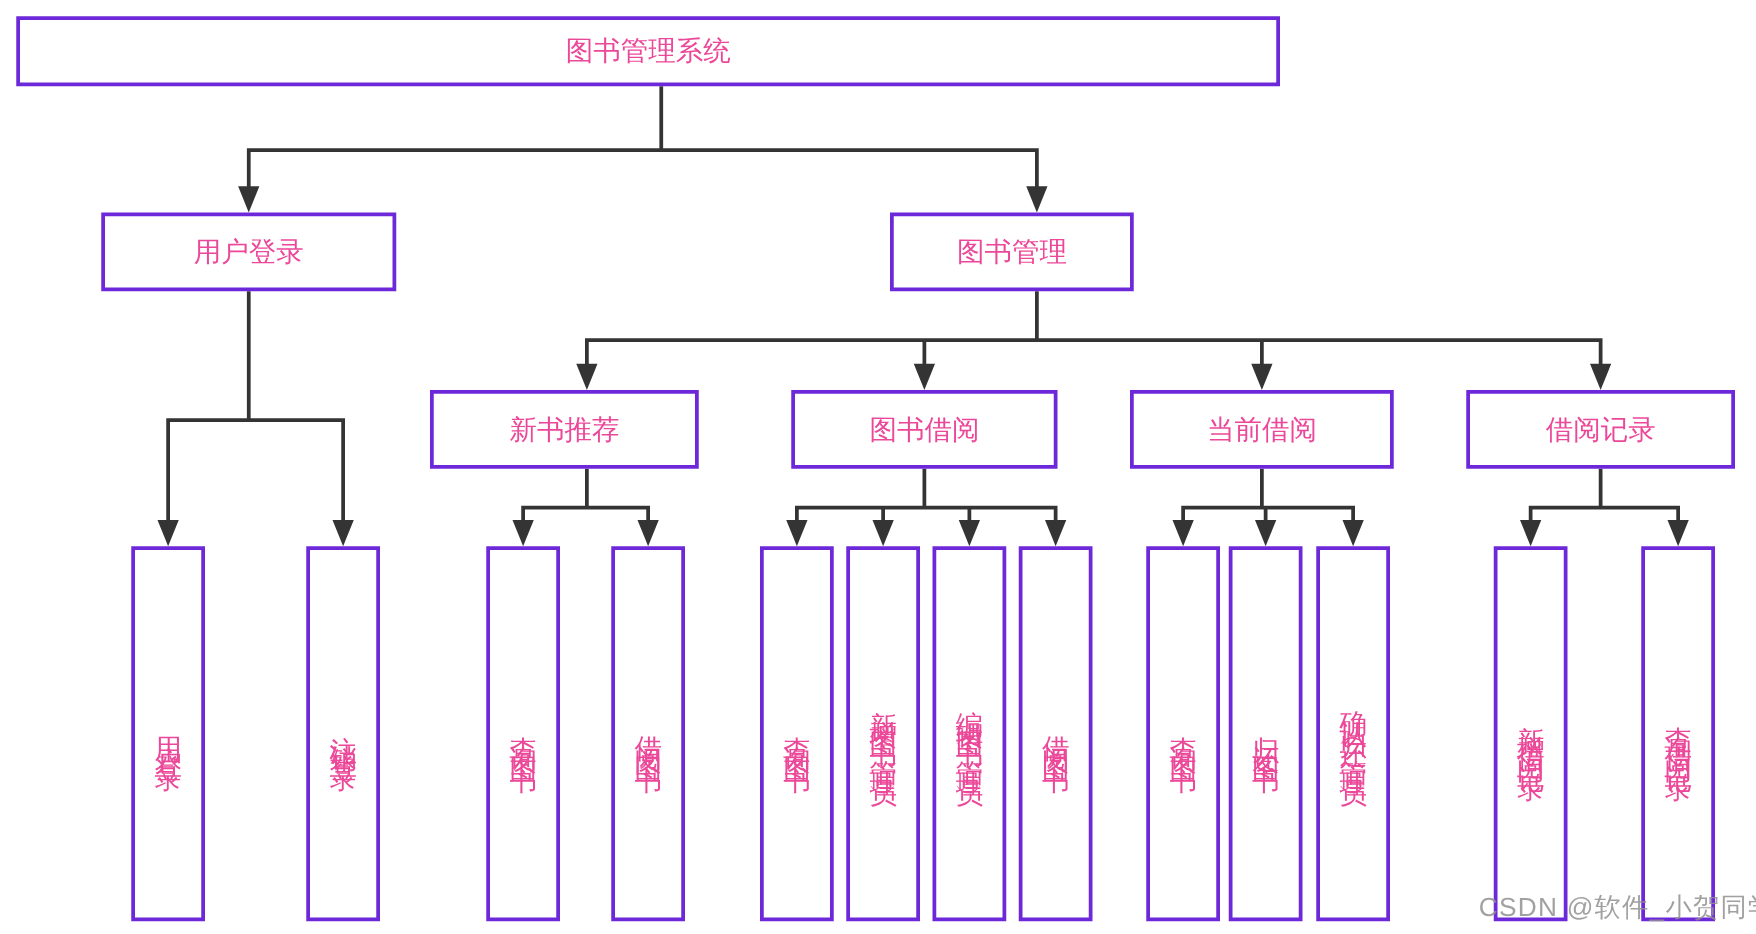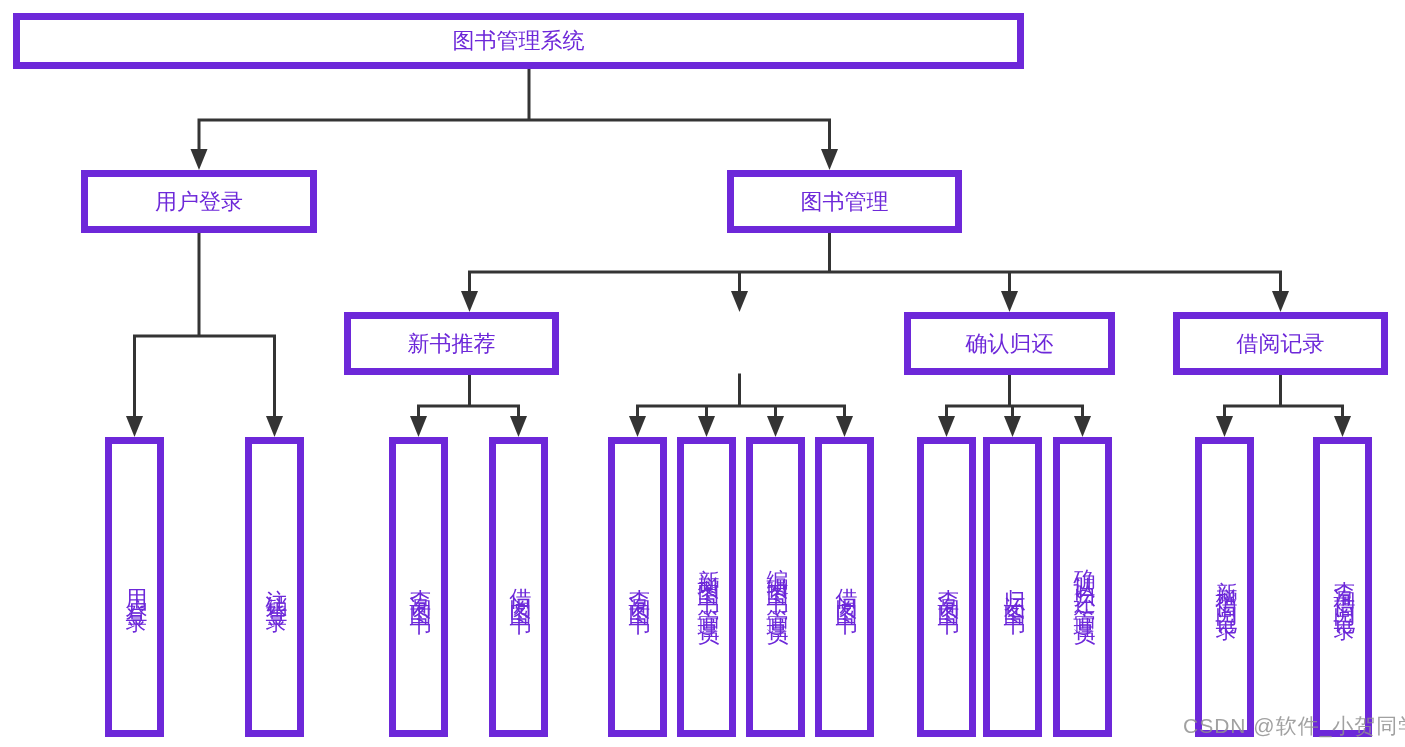--- a/index.html
+++ b/index.html
@@ -8,26 +8,25 @@
     width:1405px;height:747px;
     background:#ffffff;
     font-family:"Liberation Sans","DejaVu Sans",sans-serif;
     color:#333333;
     overflow:hidden;
   }
   .connectors{position:absolute;left:0;top:0;width:1405px;height:747px;}
   .box{
     position:absolute;
     box-sizing:border-box;
-    border:7px solid #6d28d9;
+    border:3px solid #6d28d9;
     background:#ffffff;
     display:flex;align-items:center;justify-content:center;
     font-size:22px;
-    color:#6d28d9;
-    font-family:Liberation Mono, monospace;
+    color:#ec4899;
   }
   .vbox span{
     writing-mode:vertical-rl;
     text-orientation:mixed;
     line-height:1;
     letter-spacing:8px;
     white-space:nowrap;
   }
   .watermark{
     position:absolute;
@@ -72,24 +71,25 @@
         <polygon points="1012.5,437 1004,416 1021,416"></polygon>
         <polygon points="1082.5,437 1074,416 1091,416"></polygon>
         <polygon points="1224.5,437 1216,416 1233,416"></polygon>
         <polygon points="1342.5,437 1334,416 1351,416"></polygon>
       </g>
   </svg>
 
   <div class="box hbox" style="left:13px;top:13px;width:1011px;height:56px">图书管理系统</div>
 
   <div class="box hbox" style="left:81px;top:170px;width:236px;height:63px">用户登录</div>
-  <div class="box hbox" style="left:727px;top:170px;width:235px;height:63px">图书管理</div>
+  <div class="box hbox" style="left:712px;top:170px;width:195px;height:63px">图书管理</div>
 
   <div class="box hbox" style="left:344px;top:312px;width:215px;height:63px">新书推荐</div>
-  <div class="box hbox" style="left:904px;top:312px;width:211px;height:63px">确认归还</div>
+  <div class="box hbox" style="left:633px;top:312px;width:213px;height:63px">图书借阅</div>
+  <div class="box hbox" style="left:904px;top:312px;width:211px;height:63px">当前借阅</div>
   <div class="box hbox" style="left:1173px;top:312px;width:215px;height:63px">借阅记录</div>
 
   <div class="box vbox" style="left:105px;top:437px;width:59px;height:300px">
     <span>用户登录</span>
   </div>
   <div class="box vbox" style="left:245px;top:437px;width:59px;height:300px">
     <span>注销登录</span>
   </div>
 
   <div class="box vbox" style="left:389px;top:437px;width:59px;height:300px">

